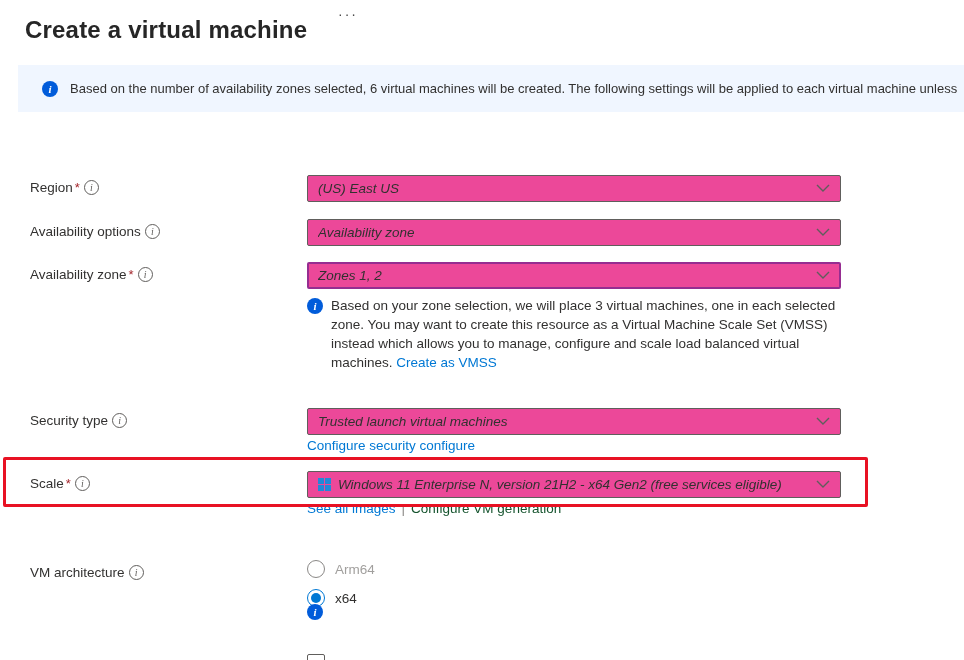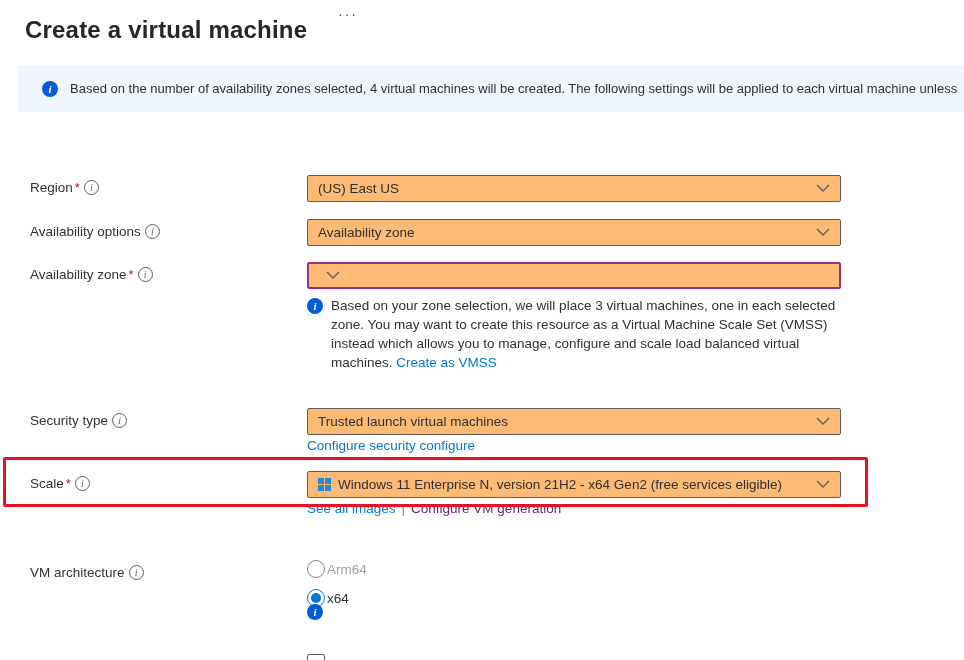--- a/index.html
+++ b/index.html
@@ -60,52 +60,53 @@
     width: 15px; height: 15px; min-width: 15px;
     border: 1px solid #605e5c; border-radius: 50%;
     color: #605e5c; font-size: 10px; font-style: italic;
     display: inline-flex; align-items: center; justify-content: center;
     margin-left: 4px; cursor: default;
     font-family: "Liberation Serif", serif;
   }
   .dropdown {
     width: 534px; height: 27px;
     border: 1px solid #605e5c; border-radius: 2px;
-    background: #fdba74;
+    background: #ec4899;
     display: flex; align-items: center;
     padding: 0 10px;
     font-size: 13.5px; color: #323130;
     cursor: pointer;
+    font-style: italic;
   }
   .dropdown.focused { border: 2px solid #962d91; padding: 0 9px; }
   .dropdown .val { flex: 1; white-space: nowrap; overflow: hidden; }
   .chev { margin-left: 8px; display: inline-flex; }
 
   a.link { color: #0078d4; text-decoration: none; font-size: 13.5px; cursor: pointer; }
-  .disabled-link { color: #701a75; font-size: 13.5px; }
+  .disabled-link { color: #14532d; font-size: 13.5px; }
 
   
   .note-block {
     left: 307px; width: 548px;
     display: flex; align-items: flex-start; gap: 8px;
     font-size: 13.5px; line-height: 19px; color: #323130;
   }
   .note-block .info-filled { margin-top: 2px; }
 
   
   .winlogo {
     width: 13px; height: 13px; min-width: 13px;
     display: inline-grid;
     grid-template-columns: 1fr 1fr; grid-template-rows: 1fr 1fr;
     gap: 1px; margin-right: 7px;
   }
   .winlogo span { background: #2288d8; }
 
   
-  .radio-row { display: flex; align-items: center; gap: 2px; margin-bottom: 11px; }
+  .radio-row { display: flex; align-items: center; gap: 10px; margin-bottom: 11px; }
   .radio {
     width: 18px; height: 18px; border-radius: 50%;
     border: 1px solid #8a8886; background: #fff;
     display: flex; align-items: center; justify-content: center;
     cursor: pointer;
   }
   .radio.checked { border: 1px solid #0078d4; }
   .radio.checked::after {
     content: ""; width: 10px; height: 10px; border-radius: 50%;
     background: #0078d4;
@@ -133,21 +134,21 @@
   .seealso .sep { color: #8a8886; margin: 0 6px; }
 </style>
 </head>
 <body>
 
 <h1 class="abs page-title">Create a virtual machine</h1>
 <div class="abs more-menu">···</div>
 
 <div class="abs banner">
   <span class="info-filled">i</span>
-  <span class="banner-text">Based on the number of availability zones selected, 4 virtual machines will be created. The following settings will be applied to each virtual machine unless</span>
+  <span class="banner-text">Based on the number of availability zones selected, 6 virtual machines will be created. The following settings will be applied to each virtual machine unless</span>
 </div>
 
 <div class="row" style="top:175px">
   <div class="flabel">
     <span>Region</span>
       <span class="req">*</span>
     <span class="info-outline">i</span>
   </div>
   <div class="dropdown">
     <span class="val">(US) East US</span>
@@ -174,20 +175,21 @@
   </div>
 </div>
 
 <div class="row" style="top:262px">
   <div class="flabel">
     <span>Availability zone</span>
       <span class="req">*</span>
     <span class="info-outline">i</span>
   </div>
   <div class="dropdown focused">
+    <span class="val">Zones 1, 2</span>
     <span class="chev">
       <svg width="14" height="9" viewBox="0 0 14 9">
           <path d="M1 1 L7 7 L13 1" fill="none" stroke="#605e5c" stroke-width="1.4"></path>
         </svg>
     </span>
   </div>
 </div>
 
 <div class="abs note-block" style="top:296px">
   <span class="info-filled">i</span>

